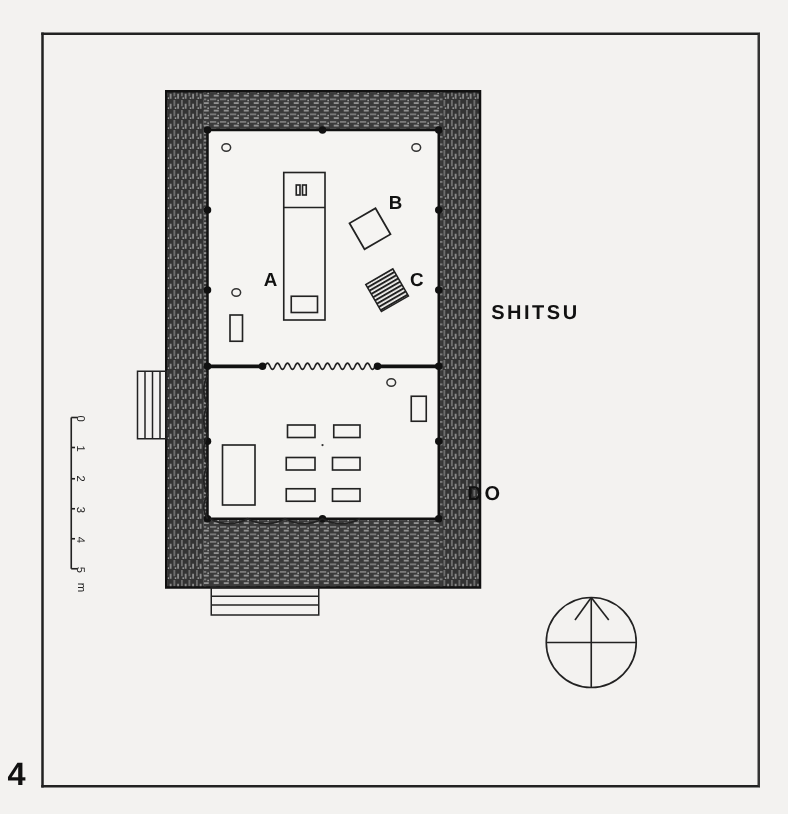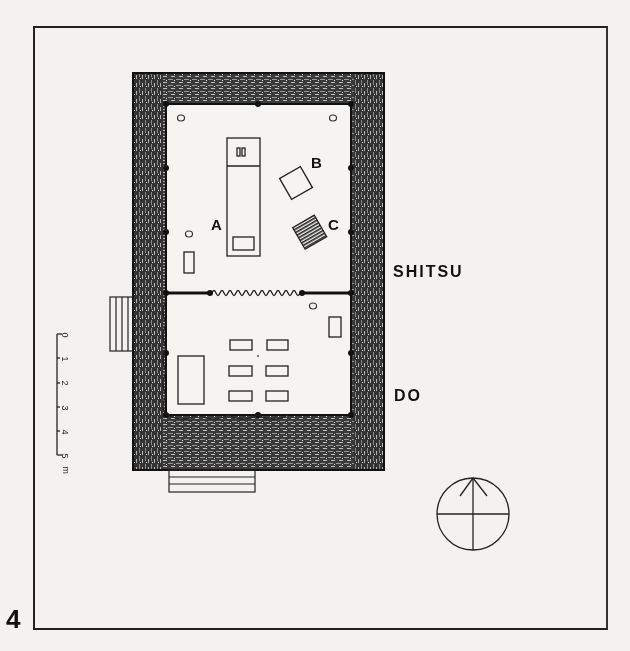--- a/index.html
+++ b/index.html
@@ -145,16 +145,16 @@
   <span style="position:absolute;top:48px;transform:rotate(90deg);">2</span>
   <span style="position:absolute;top:73px;transform:rotate(90deg);">3</span>
   <span style="position:absolute;top:97px;transform:rotate(90deg);">4</span>
   <span style="position:absolute;top:121px;transform:rotate(90deg);">5</span>
   <span style="position:absolute;top:135px;transform:rotate(90deg);">m</span>
 </div>
 
 <div class="label" style="left:211px;top:216px;letter-spacing:0;font-size:15px;">A</div>
 <div class="label" style="left:311px;top:154px;letter-spacing:0;font-size:15px;">B</div>
 <div class="label" style="left:328px;top:216px;letter-spacing:0;font-size:15px;">C</div>
-<div class="label" style="left:393px;top:263px;">SHITSU</div>
-<div class="label" style="left:394px;top:387px;">DO</div>
+<div class="label" style="left:393px;top:242px;">SHITSU</div>
+<div class="label" style="left:374px;top:387px;">DO</div>
 
 <div class="fig-num">4</div>
 
 </body></html>

